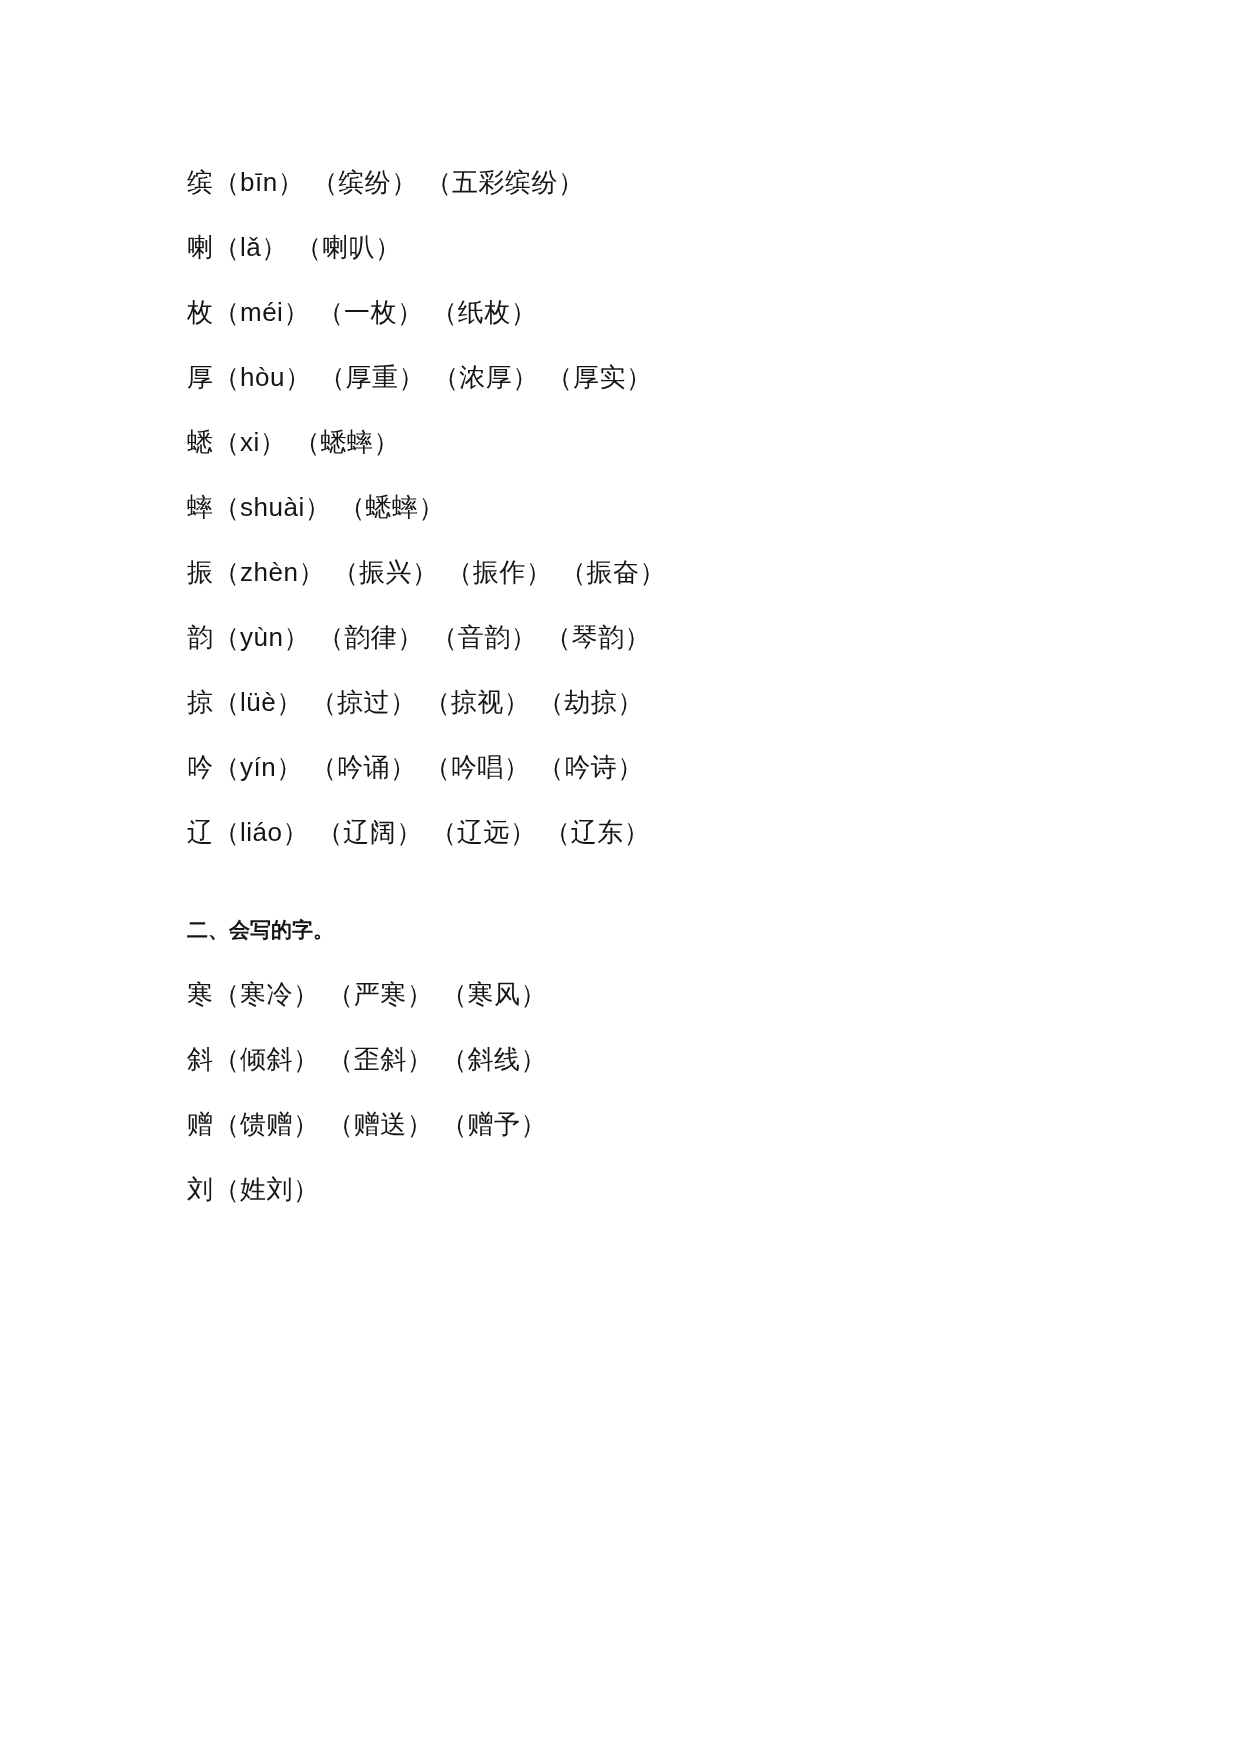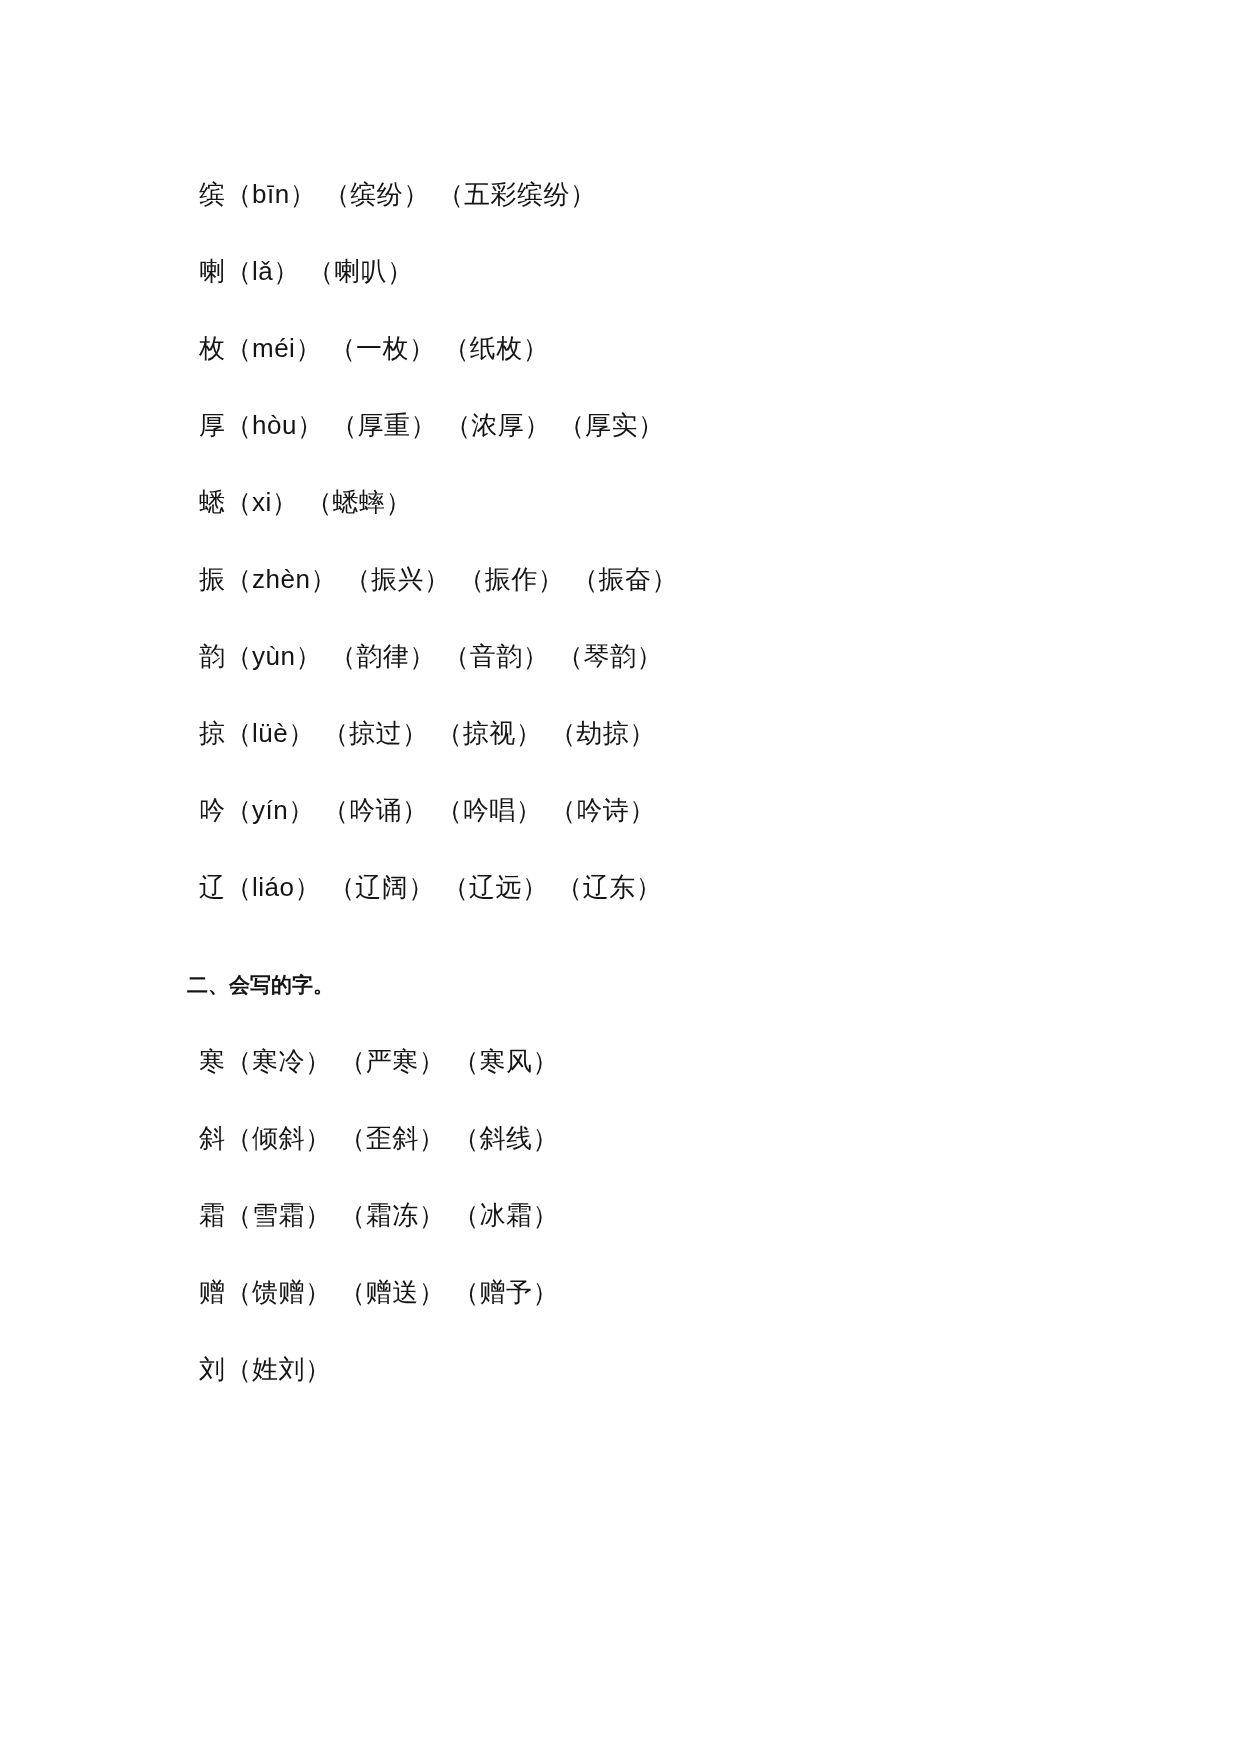--- a/index.html
+++ b/index.html
@@ -15,21 +15,21 @@
     color: #151515;
     overflow: hidden;
   }
   .page-content {
     position: absolute;
     left: 187px;
     top: 150px;
     width: 900px;
   }
   .line {
-    margin: 12px;
+    margin: 0;
     font-size: 26px;
     line-height: 65px;
     font-weight: 400;
     white-space: pre;
     letter-spacing: 0.5px;
   }
   .section-heading {
     margin: 32px 0 0 0;
     font-size: 21px;
     line-height: 65px;
@@ -40,29 +40,29 @@
 </head>
 <body>
 
 <div class="page-content">
   <div>
       <p class="line">缤（bīn） （缤纷） （五彩缤纷）</p>
       <p class="line">喇（lǎ） （喇叭）</p>
       <p class="line">枚（méi） （一枚） （纸枚）</p>
       <p class="line">厚（hòu） （厚重） （浓厚） （厚实）</p>
       <p class="line">蟋（xi） （蟋蟀）</p>
+      <p class="line">蟀（shuài） （蟋蟀）</p>
       <p class="line">振（zhèn） （振兴） （振作） （振奋）</p>
       <p class="line">韵（yùn） （韵律） （音韵） （琴韵）</p>
       <p class="line">掠（lüè） （掠过） （掠视） （劫掠）</p>
       <p class="line">吟（yín） （吟诵） （吟唱） （吟诗）</p>
       <p class="line">辽（liáo） （辽阔） （辽远） （辽东）</p>
     </div>
 
   <h2 class="section-heading">二、会写的字。</h2>
 
   <div>
       <p class="line">寒（寒冷） （严寒） （寒风）</p>
       <p class="line">斜（倾斜） （歪斜） （斜线）</p>
-      <p class="line">霜（雪霜） （霜冻） （冰霜）</p>
       <p class="line">赠（馈赠） （赠送） （赠予）</p>
       <p class="line">刘（姓刘）</p>
     </div>
 </div>
 
 </body></html>

